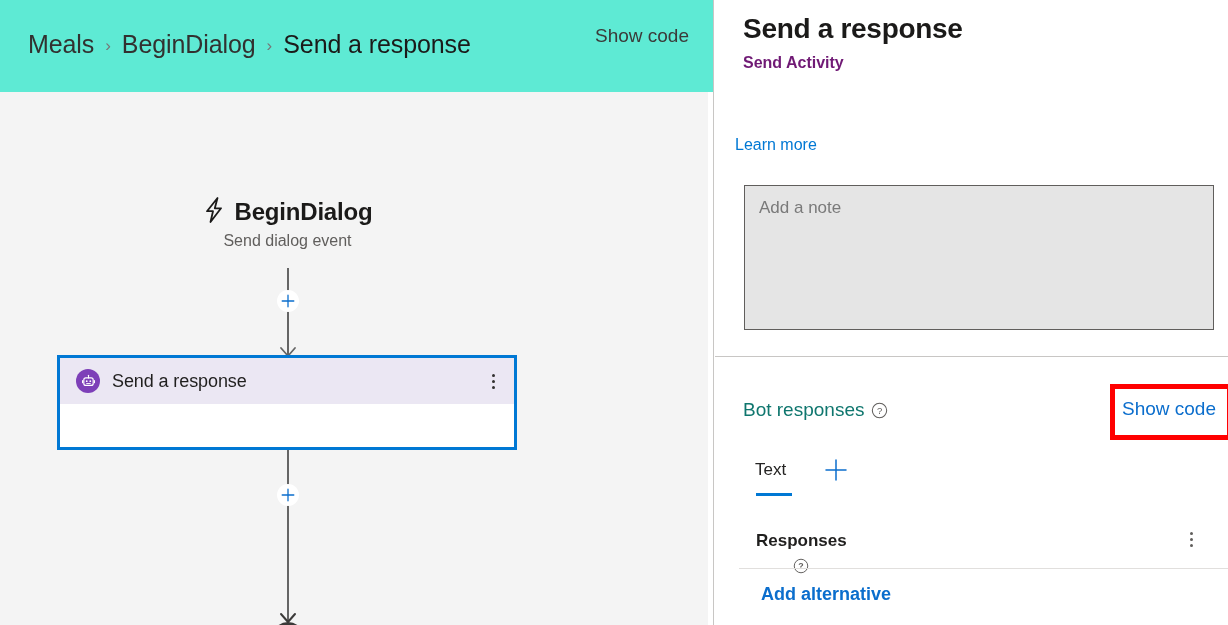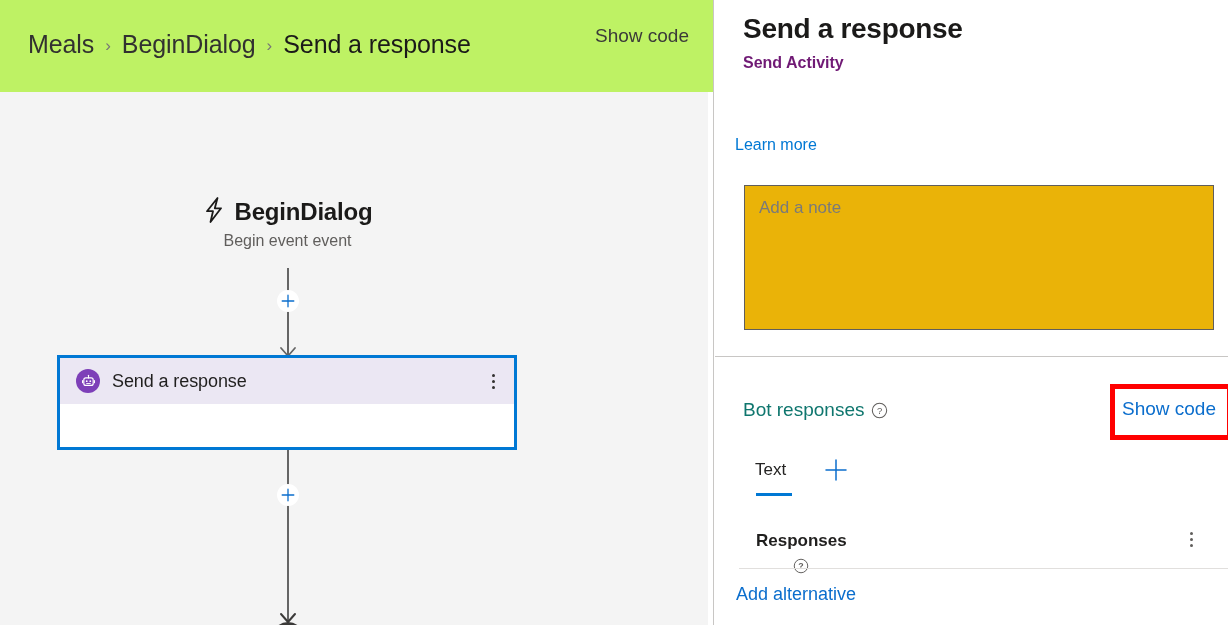--- a/index.html
+++ b/index.html
@@ -26,21 +26,21 @@
     border-right: 1px solid #c8c6c4;
     box-sizing: border-box;
     overflow: hidden;
   }
 
   #breadcrumb-bar {
     position: absolute;
     left: 0; top: 0;
     width: 713px;
     height: 92px;
-    background: #bef264;
+    background: #5eead4;
     box-sizing: border-box;
   }
 
   #breadcrumb {
     position: absolute;
     left: 28px;
     top: 30px;
     display: flex;
     align-items: center;
     font-size: 25px;
@@ -249,21 +249,21 @@
     cursor: pointer;
   }
 
   #note-field {
     position: absolute;
     left: 744px;
     top: 185px;
     width: 470px;
     height: 145px;
     border: 1px solid #605e5c;
-    background: #eab308;
+    background: #e5e5e5;
     box-sizing: border-box;
     font-family: "Liberation Sans", sans-serif;
     font-size: 17px;
     color: #201f1e;
     padding: 12px 14px;
     resize: none;
     outline: none;
   }
   #note-field::placeholder { color: #7a7a7a; }
 
@@ -359,26 +359,27 @@
   #responses-divider {
     position: absolute;
     left: 739px;
     top: 568px;
     width: 489px;
     height: 1px;
     background: #e1dfdd;
   }
   #add-alternative-link {
     position: absolute;
-    left: 736px;
+    left: 761px;
     top: 584px;
     font-size: 18px;
     color: #0b6ecd;
     text-decoration: none;
     cursor: pointer;
+    font-weight: bold;
   }
 </style>
 </head>
 <body>
 
 <div id="editor-pane">
 
   <div id="breadcrumb-bar">
     <div id="breadcrumb">
       <span class="crumb">Meals</span>
@@ -396,21 +397,21 @@
 
     <div id="trigger-node">
       <div id="trigger-title-row">
         <span id="trigger-icon">
           <svg width="22" height="26" viewBox="0 0 22 26">
             <path d="M14.5 1 L4 14.2 L10 14.2 L7.5 25 L18 11.3 L11.8 11.3 Z" fill="none" stroke="#1b1a19" stroke-width="1.8" stroke-linejoin="round"></path>
           </svg>
         </span>
         <span id="trigger-title">BeginDialog</span>
       </div>
-      <div id="trigger-subtitle">Begin event event</div>
+      <div id="trigger-subtitle">Send dialog event</div>
     </div>
 
     <div class="connector" style="top:176px; height:87px;"></div>
     <div class="plus-btn" style="left:277px; top:198px;">
       <svg width="16" height="16" viewBox="0 0 16 16">
         <path d="M8 2.2 V13.8 M2.2 8 H13.8" stroke="#0b6ecd" stroke-width="1.3" stroke-linecap="round"></path>
       </svg>
     </div>
     <div class="arrow-head" style="top:252px;">
       <svg width="20" height="12" viewBox="0 0 20 12">

